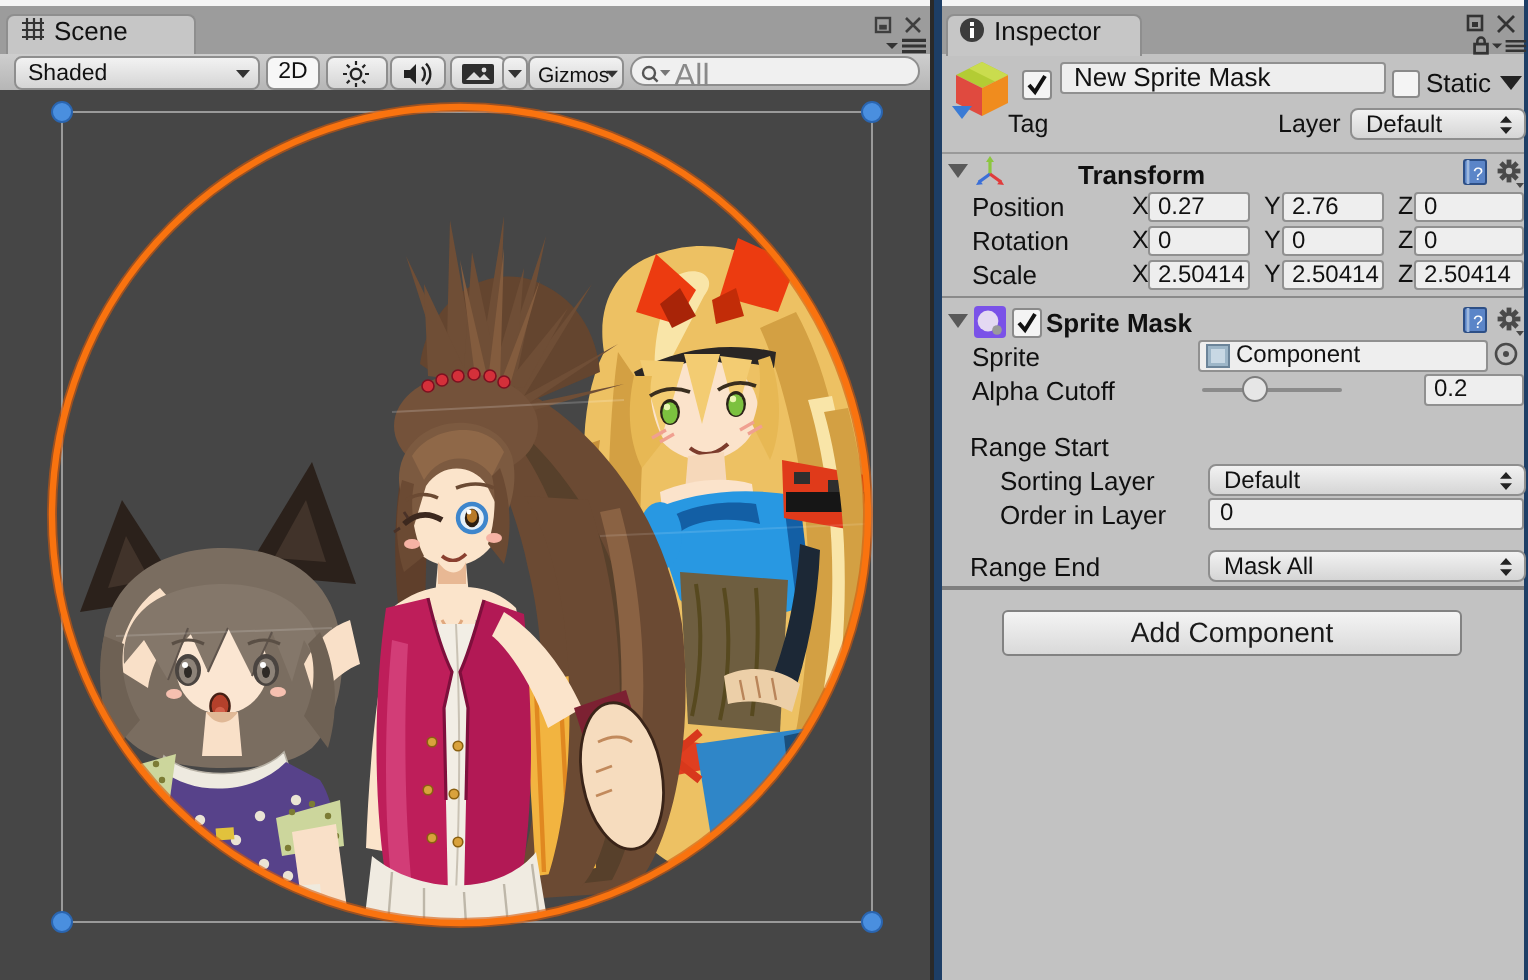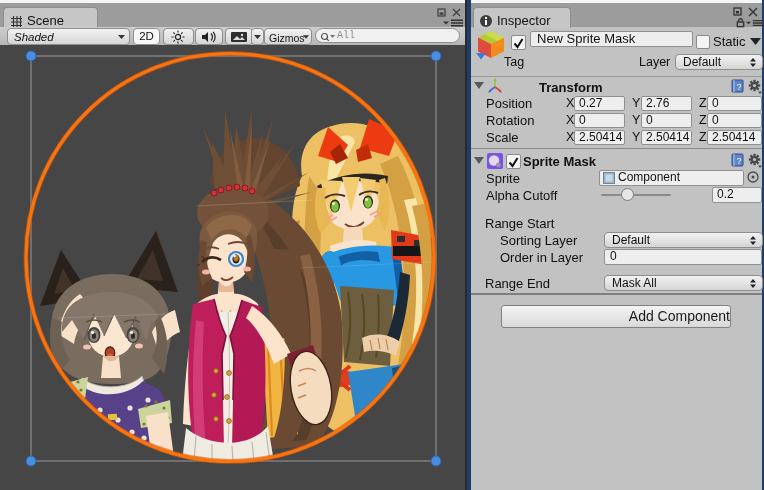--- a/index.html
+++ b/index.html
@@ -1,19 +1,19 @@
 <!DOCTYPE html>
 <html><head>
 <meta charset="utf-8">
 <style>
   html,body{margin:0;padding:0;}
   body{width:764px;height:490px;overflow:hidden;font-family:"Liberation Sans",sans-serif;position:relative;background:#c2c2c2;}
   .abs{position:absolute;}
   .tabbar{background:#9c9c9c;}
-  .tab{background:#c6c6c6;border-radius:4px 4px 0 0;border:1px solid #8e8e8e;border-bottom:none;color:#111;font-size:13px;display:flex;align-items:flex-end;}
+  .tab{background:#c6c6c6;border-radius:4px 4px 0 0;border:1px solid #8e8e8e;border-bottom:none;color:#111;font-size:13px;display:flex;align-items:flex-start;}
   .fld{background:#eee;border:1px solid #909090;border-radius:2px;color:#111;font-size:12px;line-height:13px;white-space:nowrap;overflow:hidden;}
   .dd{background:linear-gradient(#f2f2f2,#d5d5d5);border:1px solid #8e8e8e;border-radius:4px;color:#111;font-size:12px;white-space:nowrap;}
   .lbl{color:#101010;font-size:12.5px;white-space:nowrap;}
   .cb{background:#f4f4f4;border:1px solid #8a8a8a;border-radius:2px;}
 </style>
 </head>
 <body>
 
 <div class="abs" style="left:0;top:0;width:466px;height:490px;background:#464646;">
 
@@ -32,21 +32,21 @@
     <rect x="2.6" y="4.4" width="3.8" height="2.4" fill="#3e3e3e"></rect>
     <path d="M16 1l7 7M23 1l-7 7" stroke="#3e3e3e" stroke-width="1.3"></path>
   </svg>
   <svg class="abs" style="left:443px;top:19px;" width="20" height="8" viewBox="0 0 20 8">
     <path d="M0 2.5l3 3 3-3z" fill="#333"></path>
     <path d="M8 1.2h12M8 4h12M8 6.8h12" stroke="#333" stroke-width="1.6"></path>
   </svg>
 
   <div class="abs" style="left:0;top:27px;width:466px;height:18px;background:linear-gradient(#cecece,#b6b6b6);border-bottom:1px solid #828282;"></div>
   <div class="abs dd" style="left:7px;top:28px;width:121px;height:15px;line-height:15px;">
-    <span style="position:absolute;left:6px;top:1px;font-size:11.5px;font-style:italic;">Shaded</span>
+    <span style="position:absolute;left:6px;top:1px;font-size:11.5px;">Shaded</span>
     <svg style="position:absolute;right:4px;top:6px;" width="7" height="5" viewBox="0 0 7 5">
         <path d="M0 0l3.5 4L7 0z" fill="#333"></path>
       </svg>
   </div>
   <div class="abs dd" style="left:133px;top:28px;width:25px;height:15px;background:#f7f7f7;text-align:center;line-height:15px;font-size:11.5px;">2D</div>
   <div class="abs dd" style="left:163px;top:28px;width:29px;height:15px;">
     <svg style="position:absolute;left:7px;top:1px;" width="14" height="14" viewBox="0 0 14 14">
       <circle cx="7" cy="7" r="2.6" fill="none" stroke="#222" stroke-width="1.2"></circle>
       <g stroke="#222" stroke-width="1.1">
           <path d="M7 0.5v2M7 11.5v2M0.5 7h2M11.5 7h2M2.4 2.4l1.4 1.4M10.2 10.2l1.4 1.4M11.6 2.4l-1.4 1.4M3.8 10.2l-1.4 1.4"></path>
@@ -76,21 +76,21 @@
     <svg style="position:absolute;right:2px;top:6px;" width="6" height="5" viewBox="0 0 7 5">
         <path d="M0 0l3.5 4L7 0z" fill="#333"></path>
       </svg>
   </div>
   <div class="abs" style="left:315px;top:28px;width:145px;height:15px;background:#f0f0f0;border:1px solid #8e8e8e;border-radius:9px;box-sizing:border-box;">
     <svg style="position:absolute;left:4px;top:3px;" width="16" height="10" viewBox="0 0 16 10">
       <circle cx="4.5" cy="4.5" r="3" fill="none" stroke="#555" stroke-width="1.2"></circle>
       <path d="M6.8 6.8l2 2" stroke="#555" stroke-width="1.2"></path>
       <path d="M10 3l2.6 3L15.2 3z" fill="#777"></path>
     </svg>
-    <span style="position:absolute;left:21px;top:1px;color:#8a8a8a;font-size:10px;font-family:Liberation Mono, monospace;">All</span>
+    <span style="position:absolute;left:21px;top:1px;color:#8a8a8a;font-size:16px;">All</span>
   </div>
 
   <svg id="scene" class="abs" style="left:0;top:45px;" width="466" height="445" viewBox="0 45 466 445">
     <defs>
       <clipPath id="mask">
           <circle cx="230" cy="257.5" r="203"></circle>
         </clipPath>
     </defs>
     <rect x="0" y="45" width="466" height="445" fill="#464646"></rect>
     <rect x="31" y="56" width="405" height="405" fill="none" stroke="#9a9a9a" stroke-width="1"></rect>
@@ -528,14 +528,14 @@
     </div>
   <div class="abs lbl" style="left:14px;top:276px;font-size:13px;">Range End</div>
   <div class="abs dd" style="left:133px;top:275px;width:157px;height:14px;">
     <span style="position:absolute;left:7px;top:0;">Mask All</span>
     <svg style="position:absolute;right:6px;top:3px;" width="6" height="9" viewBox="0 0 6 9">
         <path d="M0 3.4L3 0l3 3.4zM0 5.6L3 9l3-3.4z" fill="#222"></path>
       </svg>
   </div>
   <div class="abs" style="left:0;top:293px;width:291px;height:0;border-top:2px solid #7f7f7f;"></div>
 
-  <div class="abs" style="left:30px;top:305px;width:228px;height:21px;background:linear-gradient(#f4f4f4,#d9d9d9);border:1px solid #828282;border-radius:3px;text-align:right;font-size:14px;color:#1a1a1a;line-height:20px;">Add Component</div>
+  <div class="abs" style="left:30px;top:305px;width:228px;height:21px;background:linear-gradient(#f4f4f4,#d9d9d9);border:1px solid #828282;border-radius:3px;text-align:center;font-size:14px;color:#1a1a1a;line-height:20px;">Add Component</div>
 </div>
 
 </body></html>

